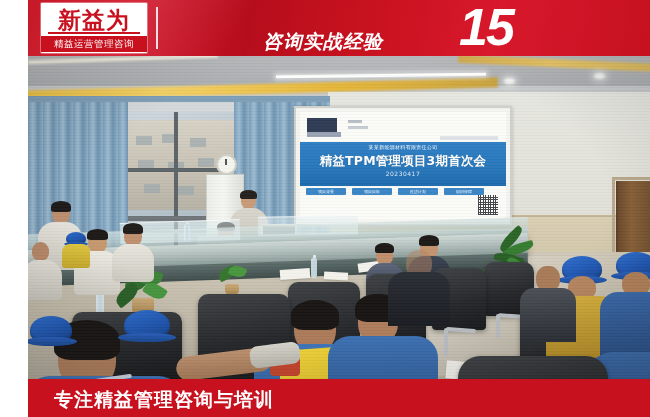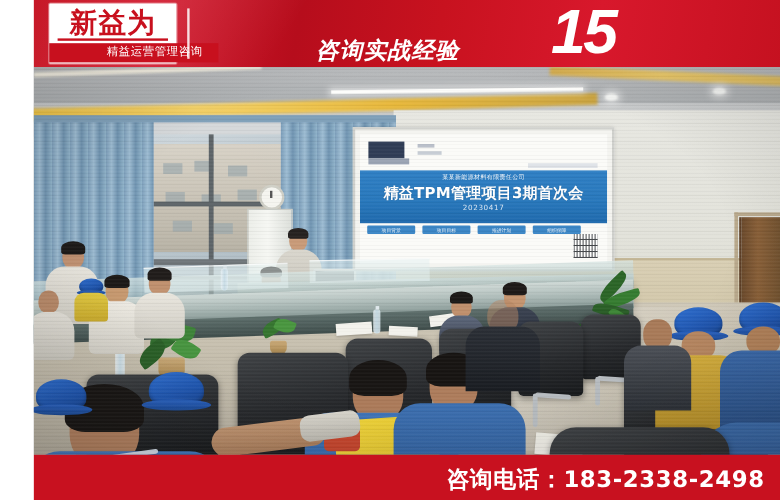--- a/index.html
+++ b/index.html
@@ -14,21 +14,21 @@
     background:linear-gradient(105deg,rgba(255,255,255,0) 0%,rgba(255,255,255,.10) 45%,rgba(255,255,255,0) 70%);
     transform:skewX(-18deg);pointer-events:none;}
   .logo-box{position:absolute;left:13px;top:3px;width:106px;height:50px;background:#ffffff;
     border-radius:1px;box-shadow:0 0 0 1px rgba(255,255,255,.35);}
   .logo-main{position:absolute;left:3px;top:2px;width:100px;height:30px;color:#c8101e;
     font-size:23px;font-weight:bold;letter-spacing:1px;line-height:30px;text-align:center;
     font-family:"DejaVu Sans","Liberation Sans",sans-serif;white-space:nowrap;}
   .logo-main::after{content:"";position:absolute;left:4px;right:4px;bottom:1px;height:2px;background:#c8101e;}
   .logo-sub{position:absolute;left:0;top:33px;width:106px;height:16px;background:#c8101e;color:#fff;
     font-size:9.5px;line-height:16px;text-align:center;letter-spacing:.5px;white-space:nowrap;
-    font-family:Liberation Sans, sans-serif;padding-left:35px;}
+    font-family:Liberation Sans, sans-serif;}
   .hdr-divider{position:absolute;left:128px;top:7px;width:2px;height:42px;background:rgba(255,255,255,.85);}
   .slogan{position:absolute;left:140px;top:4px;width:250px;height:48px;color:#ffffff;
     font-family:"DejaVu Sans","Liberation Sans",sans-serif;font-weight:bold;font-style:italic;}
   .slogan .l1{position:absolute;left:0;top:1px;font-size:19px;letter-spacing:1px;white-space:nowrap;}
   .slogan .l2{position:absolute;left:95px;top:25px;font-size:19px;letter-spacing:1px;white-space:nowrap;}
   .years{position:absolute;left:414px;top:-2px;width:88px;height:58px;color:#fff;font-style:italic;
     font-weight:bold;font-size:52px;line-height:58px;letter-spacing:-2px;
     font-family:"Liberation Sans",sans-serif;text-align:center;}
   .hdr-right{position:absolute;left:492px;top:4px;width:152px;height:48px;color:#fff;
     font-family:"DejaVu Sans","Liberation Sans",sans-serif;font-weight:bold;}
@@ -455,16 +455,16 @@
     <div class="helmet" style="left:2px;top:260px;width:42px;height:28px;"></div>
 
     <div style="position:absolute;left:148px;top:296px;width:96px;height:24px;background:linear-gradient(180deg,#c09470 0%,#a87c5a 100%);border-radius:12px;transform:rotate(-7deg);"></div>
     <div style="position:absolute;left:222px;top:288px;width:50px;height:22px;background:linear-gradient(180deg,#d8d5cc 0%,#bbb8af 100%);border-radius:8px;transform:rotate(-7deg);"></div>
 
     <div class="vig"></div>
     <div class="grain"></div>
   </div>
 
   <div class="footer">
-    <div class="f-right">咨询电话：183-2338-2498</div>
+    <div class="f-left">专注精益管理咨询与培训</div>
   </div>
 
 </div>
 
 </body></html>

